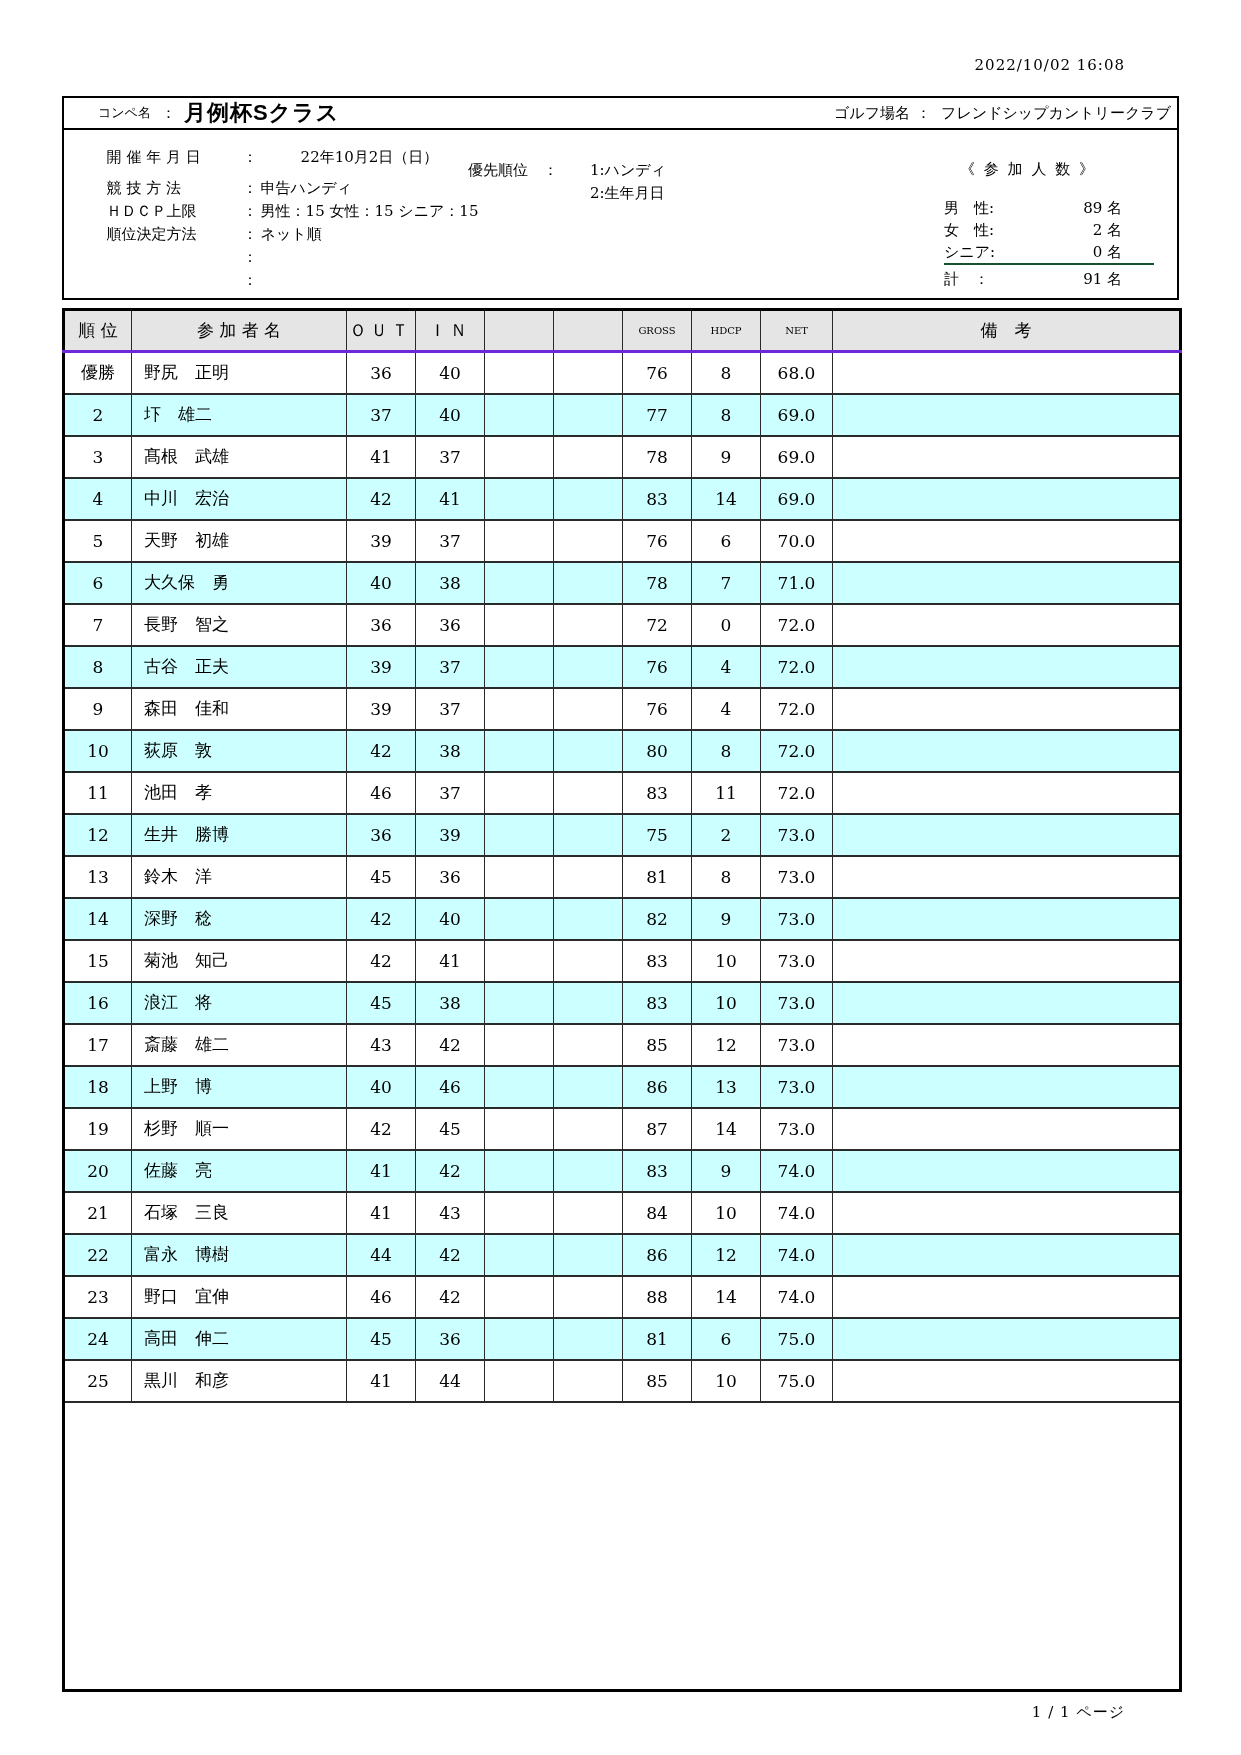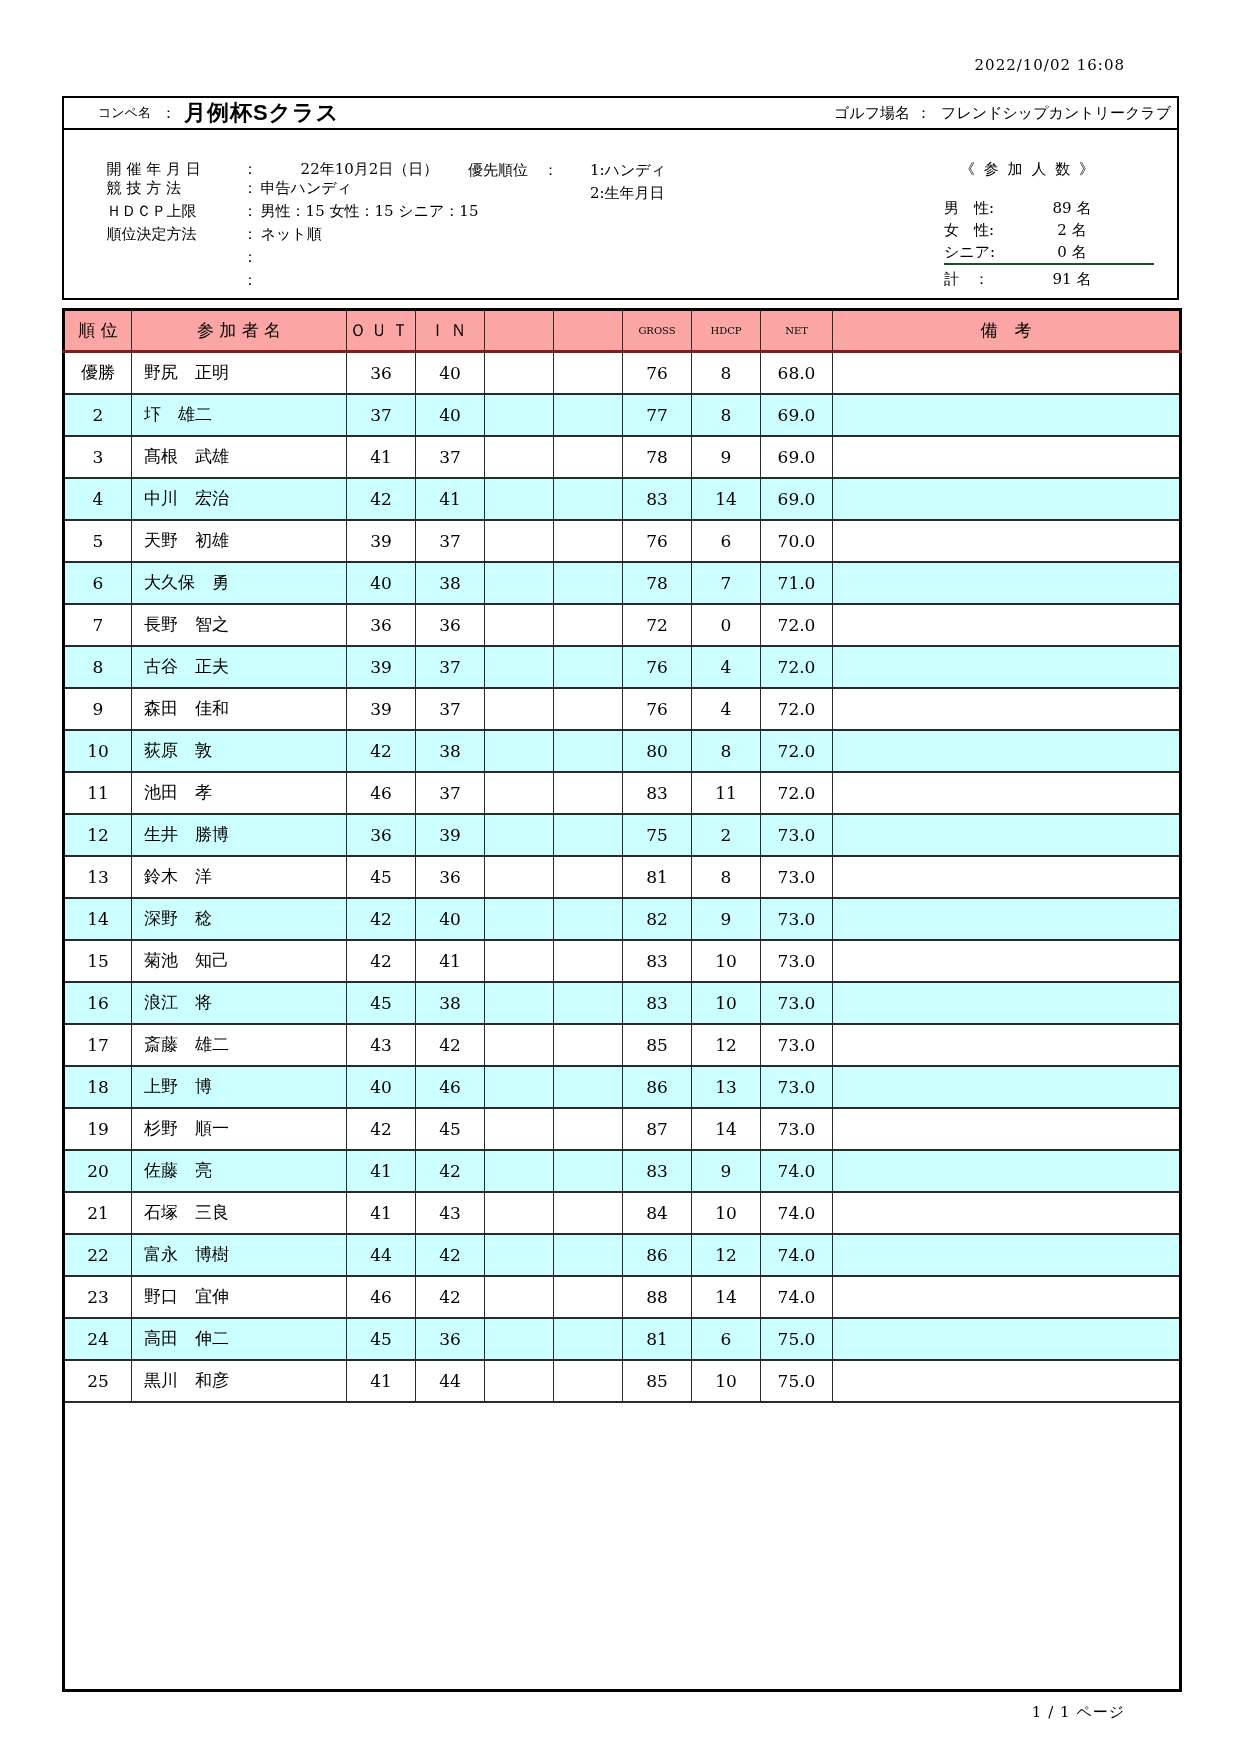--- a/index.html
+++ b/index.html
@@ -26,51 +26,51 @@
   
   .info-box {
     position:absolute; left:62px; top:128px; width:1117px; height:172px;
     border:2px solid #000; box-sizing:border-box;
   }
   .info-line { position:absolute; left:14px; font-size:15px; height:20px; white-space:pre; }
   .info-label { display:inline-block; width:136px; }
   .info-colon { display:inline-block; width:18px; }
   .info-extra-label { position:absolute; left:390px; top:0; }
   .info-extra-value { position:absolute; left:512px; top:0; }
-  .il-1 { top:12px; }
+  .il-1 { top:0; }
   .il-2 { top:31px; }
   .il-3 { top:54px; }
   .il-4 { top:77px; }
   .il-5 { top:100px; }
   .il-6 { top:123px; }
   .info-value-indent { padding-left:40px; }
   
   .participants {
     position:absolute; left:838px; top:30px; width:252px; font-size:15px;
   }
   .p-title { text-align:center; letter-spacing:2px; margin-bottom:18px; }
   .p-row { display:flex; height:22px; align-items:center; width:210px; margin-left:42px; }
   .p-label { width:78px; white-space:pre; }
-  .p-value { width:100px; text-align:center; white-space:pre; }
+  .p-value { width:100px; text-align:right; white-space:pre; }
   .p-underline { border-bottom:2px solid #14532d; }
   .p-total { margin-top:3px; }
   
   .results {
     position:absolute; left:62px; top:308px; width:1117px;
     border-collapse:collapse; table-layout:fixed;
     font-size:17px;
   }
   .results, .results td, .results th { box-sizing:border-box; }
   .results { border:3px solid #000; }
   .results th, .results td {
     border-left:1px solid #2a2a2a; border-right:1px solid #2a2a2a;
     border-top:2px solid #2a2a2a; border-bottom:2px solid #2a2a2a;
     text-align:center; padding:0; font-weight:normal; overflow:hidden; white-space:pre;
   }
-  .results thead th { background:#fca5a5; height:42px; border-bottom:3px solid #7f1d1d; }
+  .results thead th { background:#e5e5e5; height:42px; border-bottom:3px solid #6d28d9; }
   .results tbody td { height:42px; background:#ffffff; }
   .results tr.cyan td { background:#ccffff; }
   .results td.name { text-align:left; padding-left:12px; }
   .results th.latin { font-size:10px; font-family:"DejaVu Serif","Liberation Serif",serif; }
   .results th.spread { letter-spacing:4px; }
   .results td.filler { height:289px; background:#fff; border-left:none; border-right:none; border-bottom:none; }
   .footer-page {
     position:absolute; top:1703px; right:116px; font-size:15px; letter-spacing:1px;
   }
 </style>

